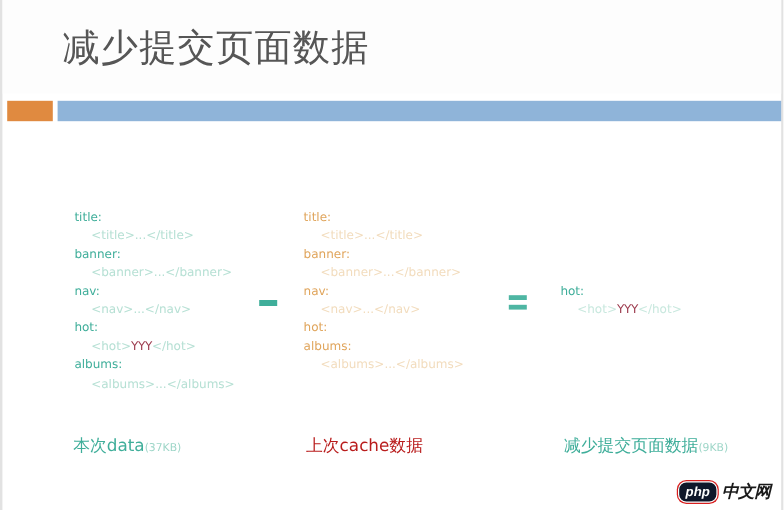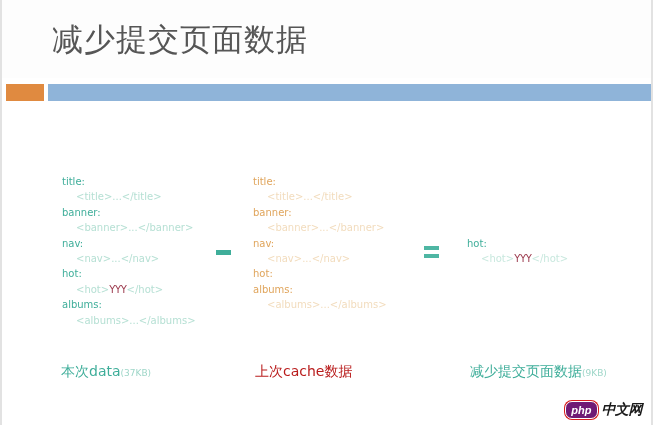--- a/index.html
+++ b/index.html
@@ -130,21 +130,21 @@
     right: 6px;
     bottom: 4px;
     display: flex;
     align-items: center;
     gap: 4px;
     background: #ffffff;
     padding: 2px 3px;
   }
   .wm-badge {
     display: inline-block;
-    background: #701a75;
+    background: #0f172a;
     color: #ffffff;
     font-size: 11px;
     font-weight: bold;
     font-style: italic;
     line-height: 14px;
     padding: 1px 5px;
     border-radius: 7px;
     border: 1px solid #ffffff;
     box-shadow: 0 0 0 1px #d81e1e;
   }

